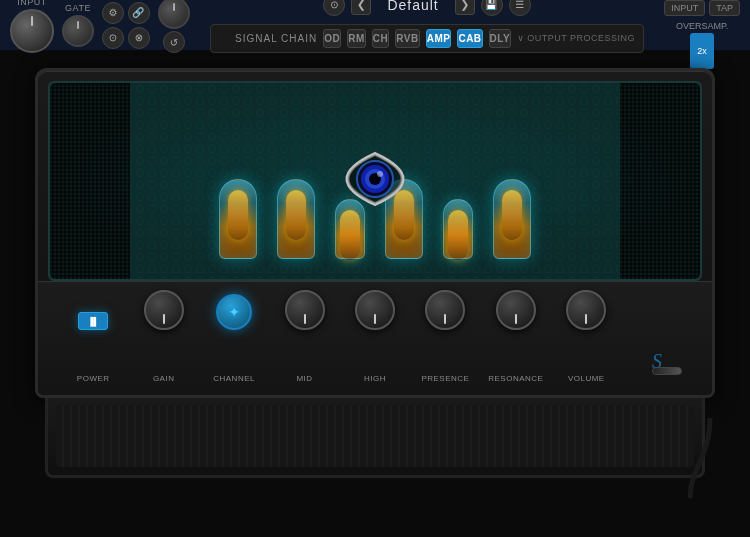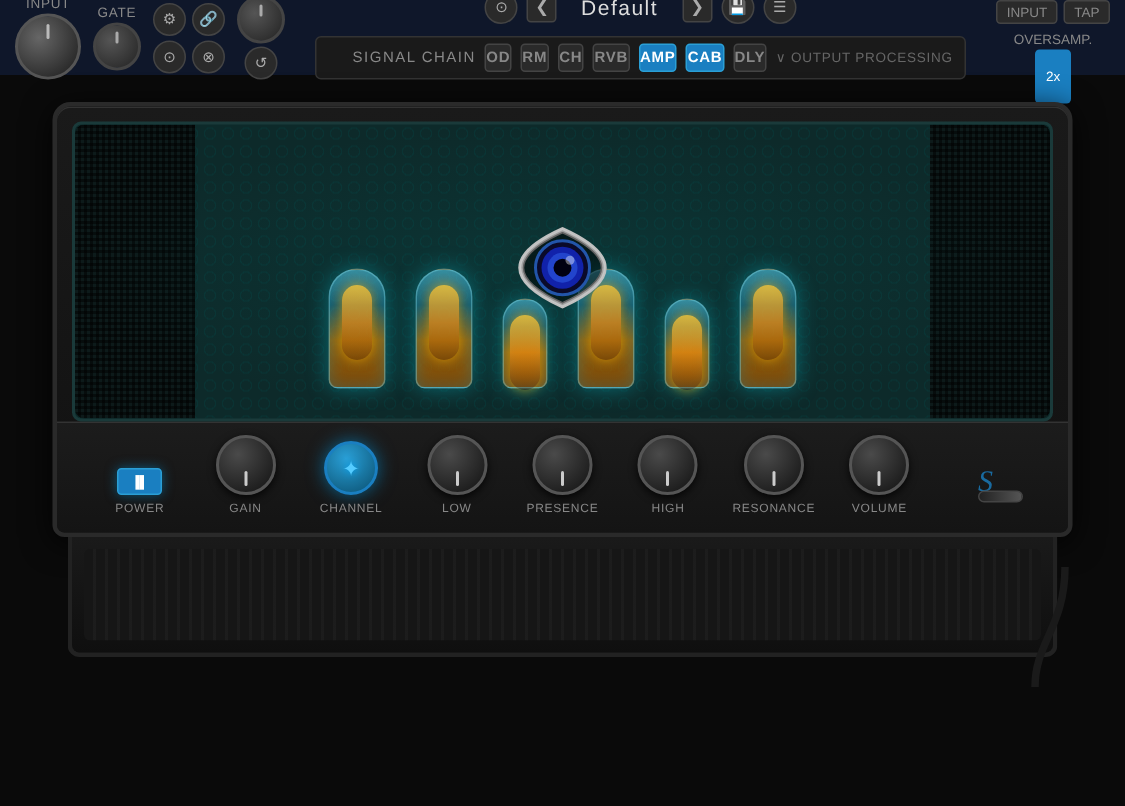--- a/index.html
+++ b/index.html
@@ -360,20 +360,21 @@
       left: 50%;
       transform: translateX(-50%);
       border-radius: 1px;
     }
     .amp-knob-label {
       font-size: 8px;
       color: #888;
       text-align: left;
       text-transform: uppercase;
       letter-spacing: 0.5px;
+      margin-top: 40px;
     }
     .power-btn {
       width: 30px;
       height: 18px;
       background: #1a7fc1;
       border-radius: 3px;
       border: 1px solid #2a9fd6;
       display: flex;
       align-items: center;
       justify-content: center;
@@ -583,34 +584,34 @@
         <div class="control-group">
           <div class="amp-knob"></div>
           <div class="amp-knob-label">GAIN</div>
         </div>
 
         <div class="control-group">
           <div class="channel-indicator"></div>
           <div class="amp-knob-label">CHANNEL</div>
         </div>
 
+
         <div class="control-group">
           <div class="amp-knob"></div>
-          <div class="amp-knob-label">LOW</div>
-        </div>
-
+          <div class="amp-knob-label">MID</div>
+        </div>
+
+        <div class="control-group">
+          <div class="amp-knob"></div>
+          <div class="amp-knob-label">HIGH</div>
+        </div>
 
         <div class="control-group">
           <div class="amp-knob"></div>
           <div class="amp-knob-label">PRESENCE</div>
-        </div>
-
-        <div class="control-group">
-          <div class="amp-knob"></div>
-          <div class="amp-knob-label">HIGH</div>
         </div>
 
         <div class="control-group">
           <div class="amp-knob"></div>
           <div class="amp-knob-label">RESONANCE</div>
         </div>
 
         <div class="control-group">
           <div class="amp-knob"></div>
           <div class="amp-knob-label">VOLUME</div>

